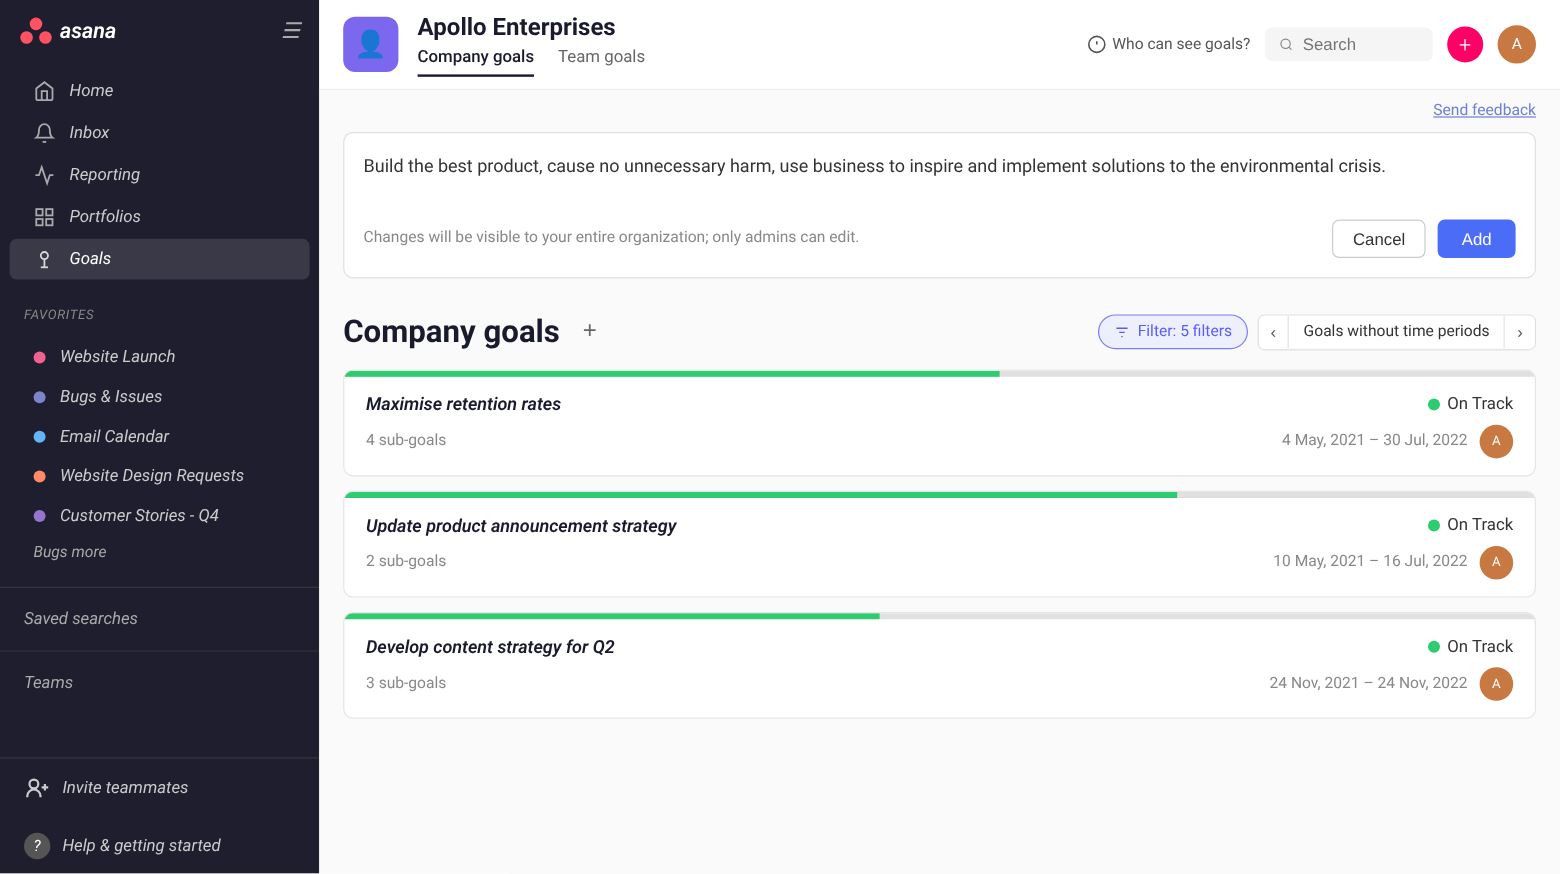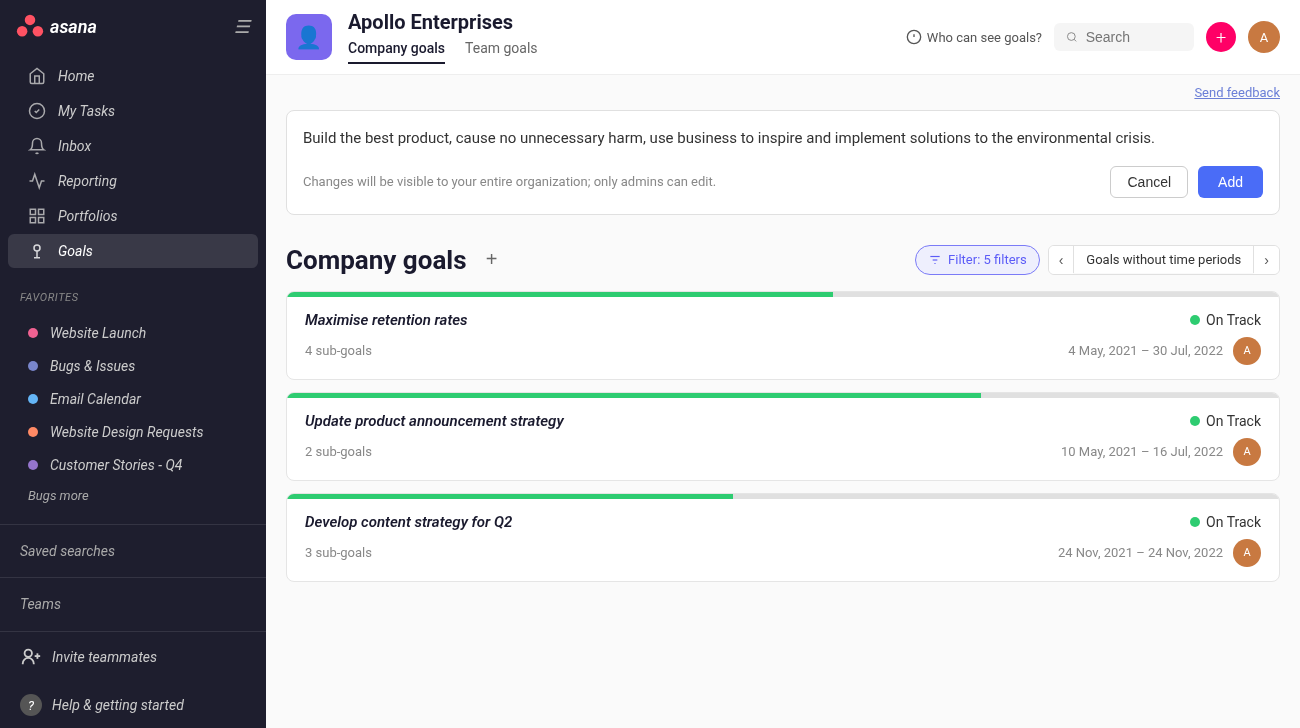--- a/index.html
+++ b/index.html
@@ -55,32 +55,32 @@
     .content { flex: 1; overflow-y: auto; padding: 0 20px 20px; background: #fafafa; }
 
     
     .feedback-row { display: flex; justify-content: flex-end; padding: 10px 0 0; }
     .send-feedback { font-size: 13px; color: #6b7fd7; cursor: pointer; text-decoration: underline; }
 
     
     .mission-section { padding: 10px 0 20px; }
     .mission-title { font-size: 22px; color: #999; font-weight: 300; margin-bottom: 12px; }
     .mission-box { background: white; border: 1px solid #e0e0e0; border-radius: 8px; padding: 16px; }
-    .mission-text { font-size: 15px; color: #333; line-height: 1.5; margin-bottom: 16px; }
+    .mission-text { font-size: 15px; color: #333; line-height: 1.5; margin-bottom: 33px; }
     .mission-footer { display: flex; align-items: center; justify-content: space-between; }
     .mission-hint { font-size: 13px; color: #888; }
     .mission-buttons { display: flex; gap: 10px; }
     .btn-cancel { padding: 7px 16px; border: 1px solid #ccc; border-radius: 6px; background: white; font-size: 14px; cursor: pointer; color: #333; }
     .btn-add { padding: 7px 20px; border: none; border-radius: 6px; background: #4A6CF7; color: white; font-size: 14px; cursor: pointer; font-weight: 500; }
 
     
     .goals-header { display: flex; align-items: center; gap: 12px; padding: 10px 0 16px; }
     .goals-title { font-size: 26px; font-weight: 700; color: #1a1a2e; }
     .goals-add { width: 26px; height: 26px; border-radius: 50%; background: transparent; border: none; font-size: 20px; color: #666; cursor: pointer; display: flex; align-items: center; justify-content: center; }
-    .goals-filter { display: flex; gap: 8px; margin-left: auto; }
+    .goals-filter { display: flex; align-items: center; gap: 8px; margin-left: auto; }
     .filter-btn { display: flex; align-items: center; gap: 6px; padding: 6px 12px; border: 1px solid #7b7bf7; border-radius: 20px; background: #eeeffd; color: #5c5cf7; font-size: 13px; cursor: pointer; }
     .time-period-nav { display: flex; align-items: center; border: 1px solid #e0e0e0; border-radius: 6px; overflow: hidden; }
     .nav-arrow { padding: 6px 10px; border: none; background: white; cursor: pointer; color: #555; font-size: 14px; }
     .time-period-label { padding: 6px 12px; font-size: 13px; color: #333; background: white; border-left: 1px solid #e0e0e0; border-right: 1px solid #e0e0e0; }
 
     
     .goal-card { background: white; border: 1px solid #e5e5e5; border-radius: 8px; margin-bottom: 12px; overflow: hidden; }
     .goal-progress-bar { height: 5px; background: #e0e0e0; }
     .goal-progress-fill { height: 100%; background: #2ecc71; }
     .goal-body { padding: 14px 18px; }
@@ -117,27 +117,20 @@
   <nav class="sidebar-nav">
     <div class="sidebar-item">
       <svg class="sidebar-item-icon" viewBox="0 0 24 24" fill="none" stroke="currentColor" stroke-width="2">
           <path d="M3 9l9-7 9 7v11a2 2 0 01-2 2H5a2 2 0 01-2-2z"></path>
           <polyline points="9 22 9 12 15 12 15 22"></polyline>
         </svg>
       <span>Home</span>
     </div>
     <div class="sidebar-item">
       <svg class="sidebar-item-icon" viewBox="0 0 24 24" fill="none" stroke="currentColor" stroke-width="2">
-          <circle cx="12" cy="12" r="10"></circle>
-          <polyline points="9 12 11 14 15 10"></polyline>
-        </svg>
-      <span>My Tasks</span>
-    </div>
-    <div class="sidebar-item">
-      <svg class="sidebar-item-icon" viewBox="0 0 24 24" fill="none" stroke="currentColor" stroke-width="2">
           <path d="M18 8A6 6 0 006 8c0 7-3 9-3 9h18s-3-2-3-9"></path>
           <path d="M13.73 21a2 2 0 01-3.46 0"></path>
         </svg>
       <span>Inbox</span>
     </div>
     <div class="sidebar-item">
       <svg class="sidebar-item-icon" viewBox="0 0 24 24" fill="none" stroke="currentColor" stroke-width="2">
           <polyline points="22 12 18 12 15 21 9 3 6 12 2 12"></polyline>
         </svg>
       <span>Reporting</span>

